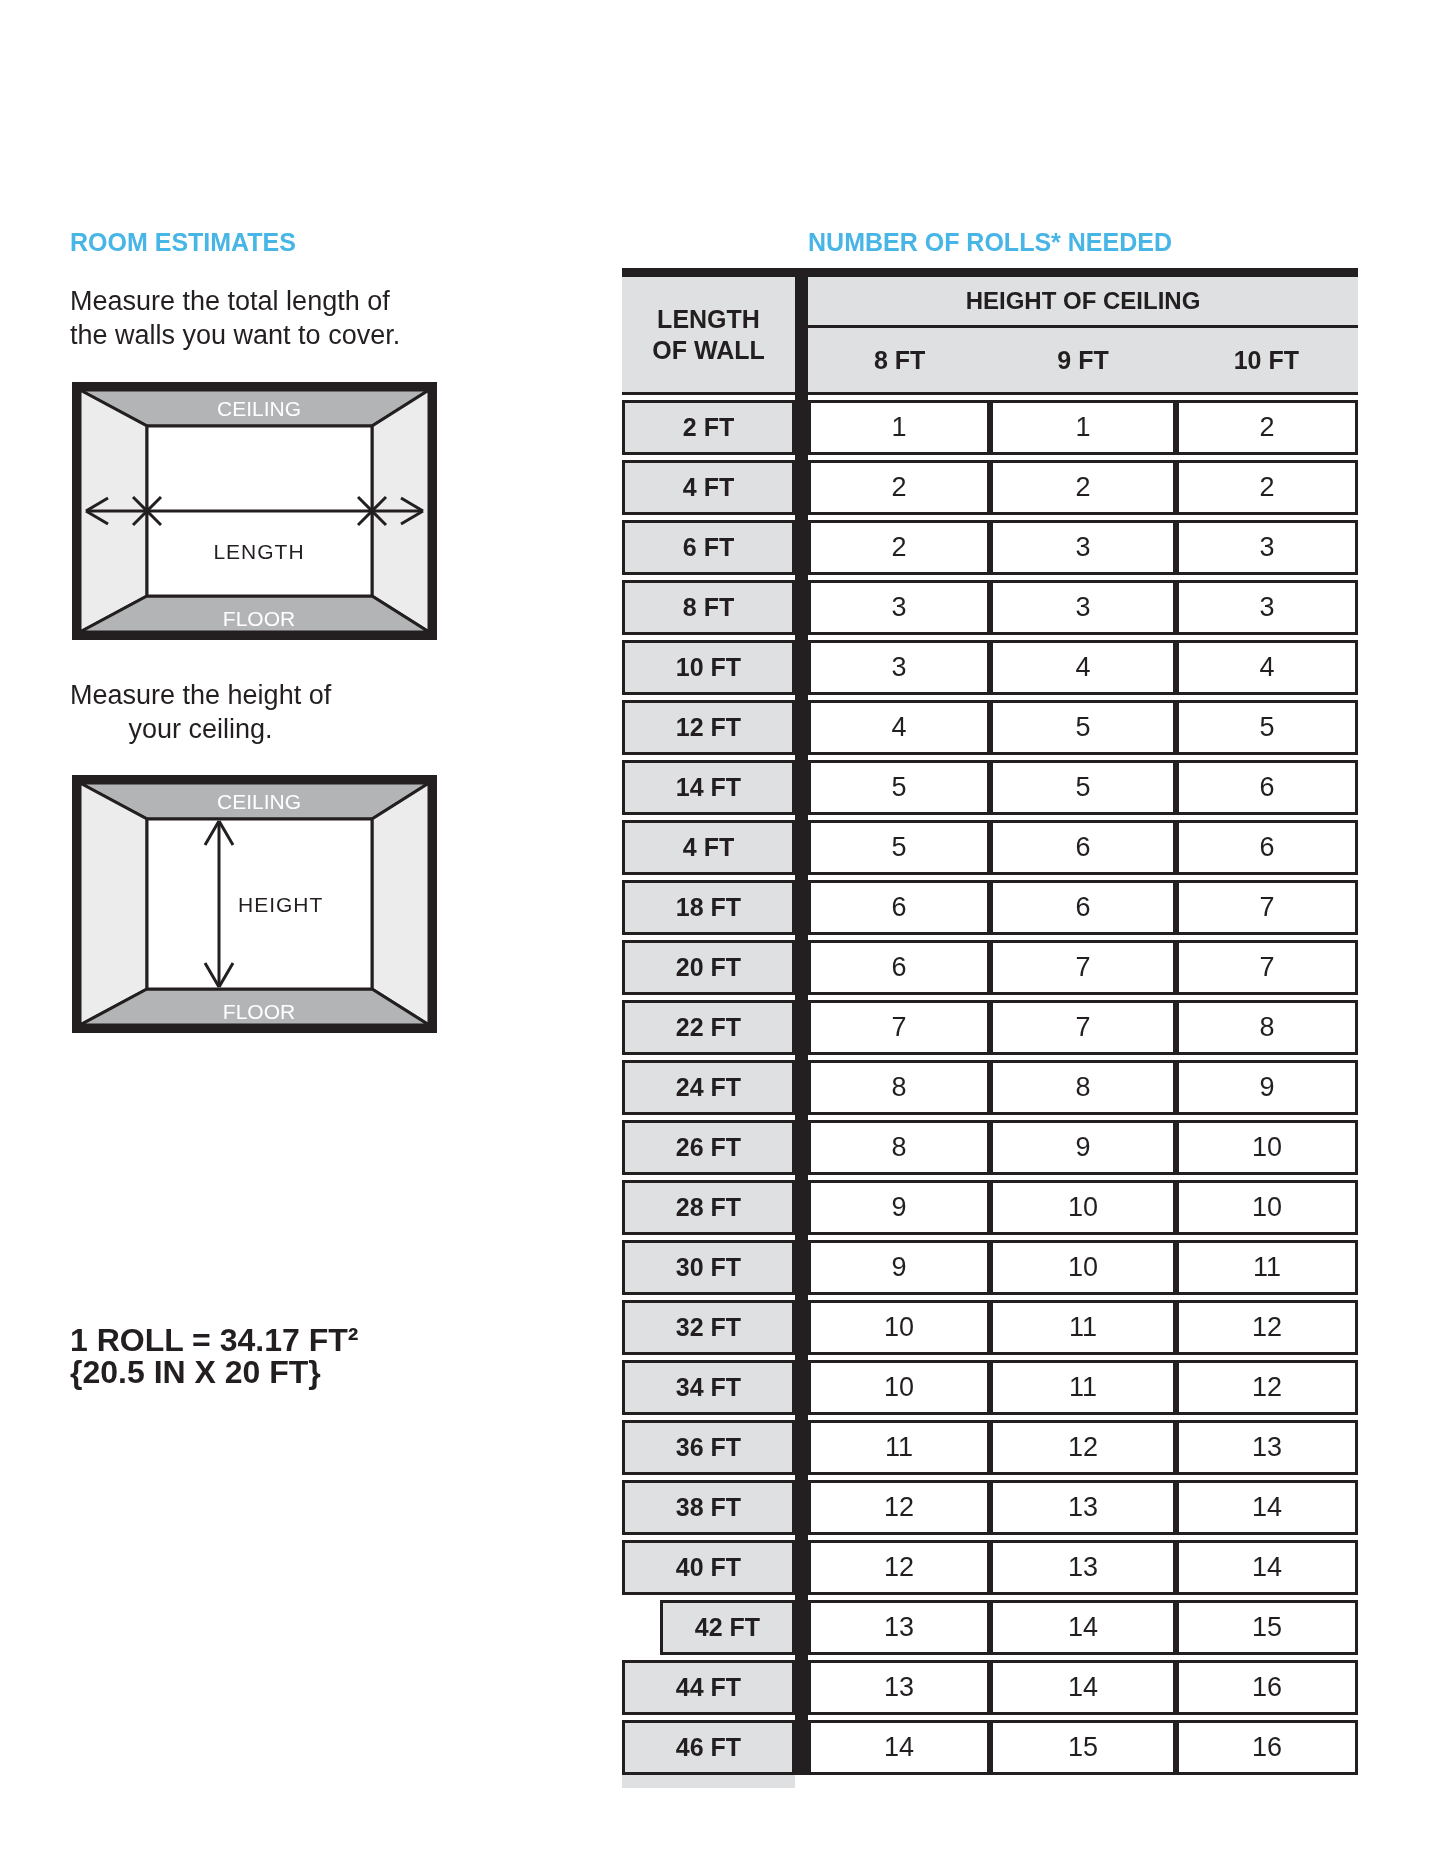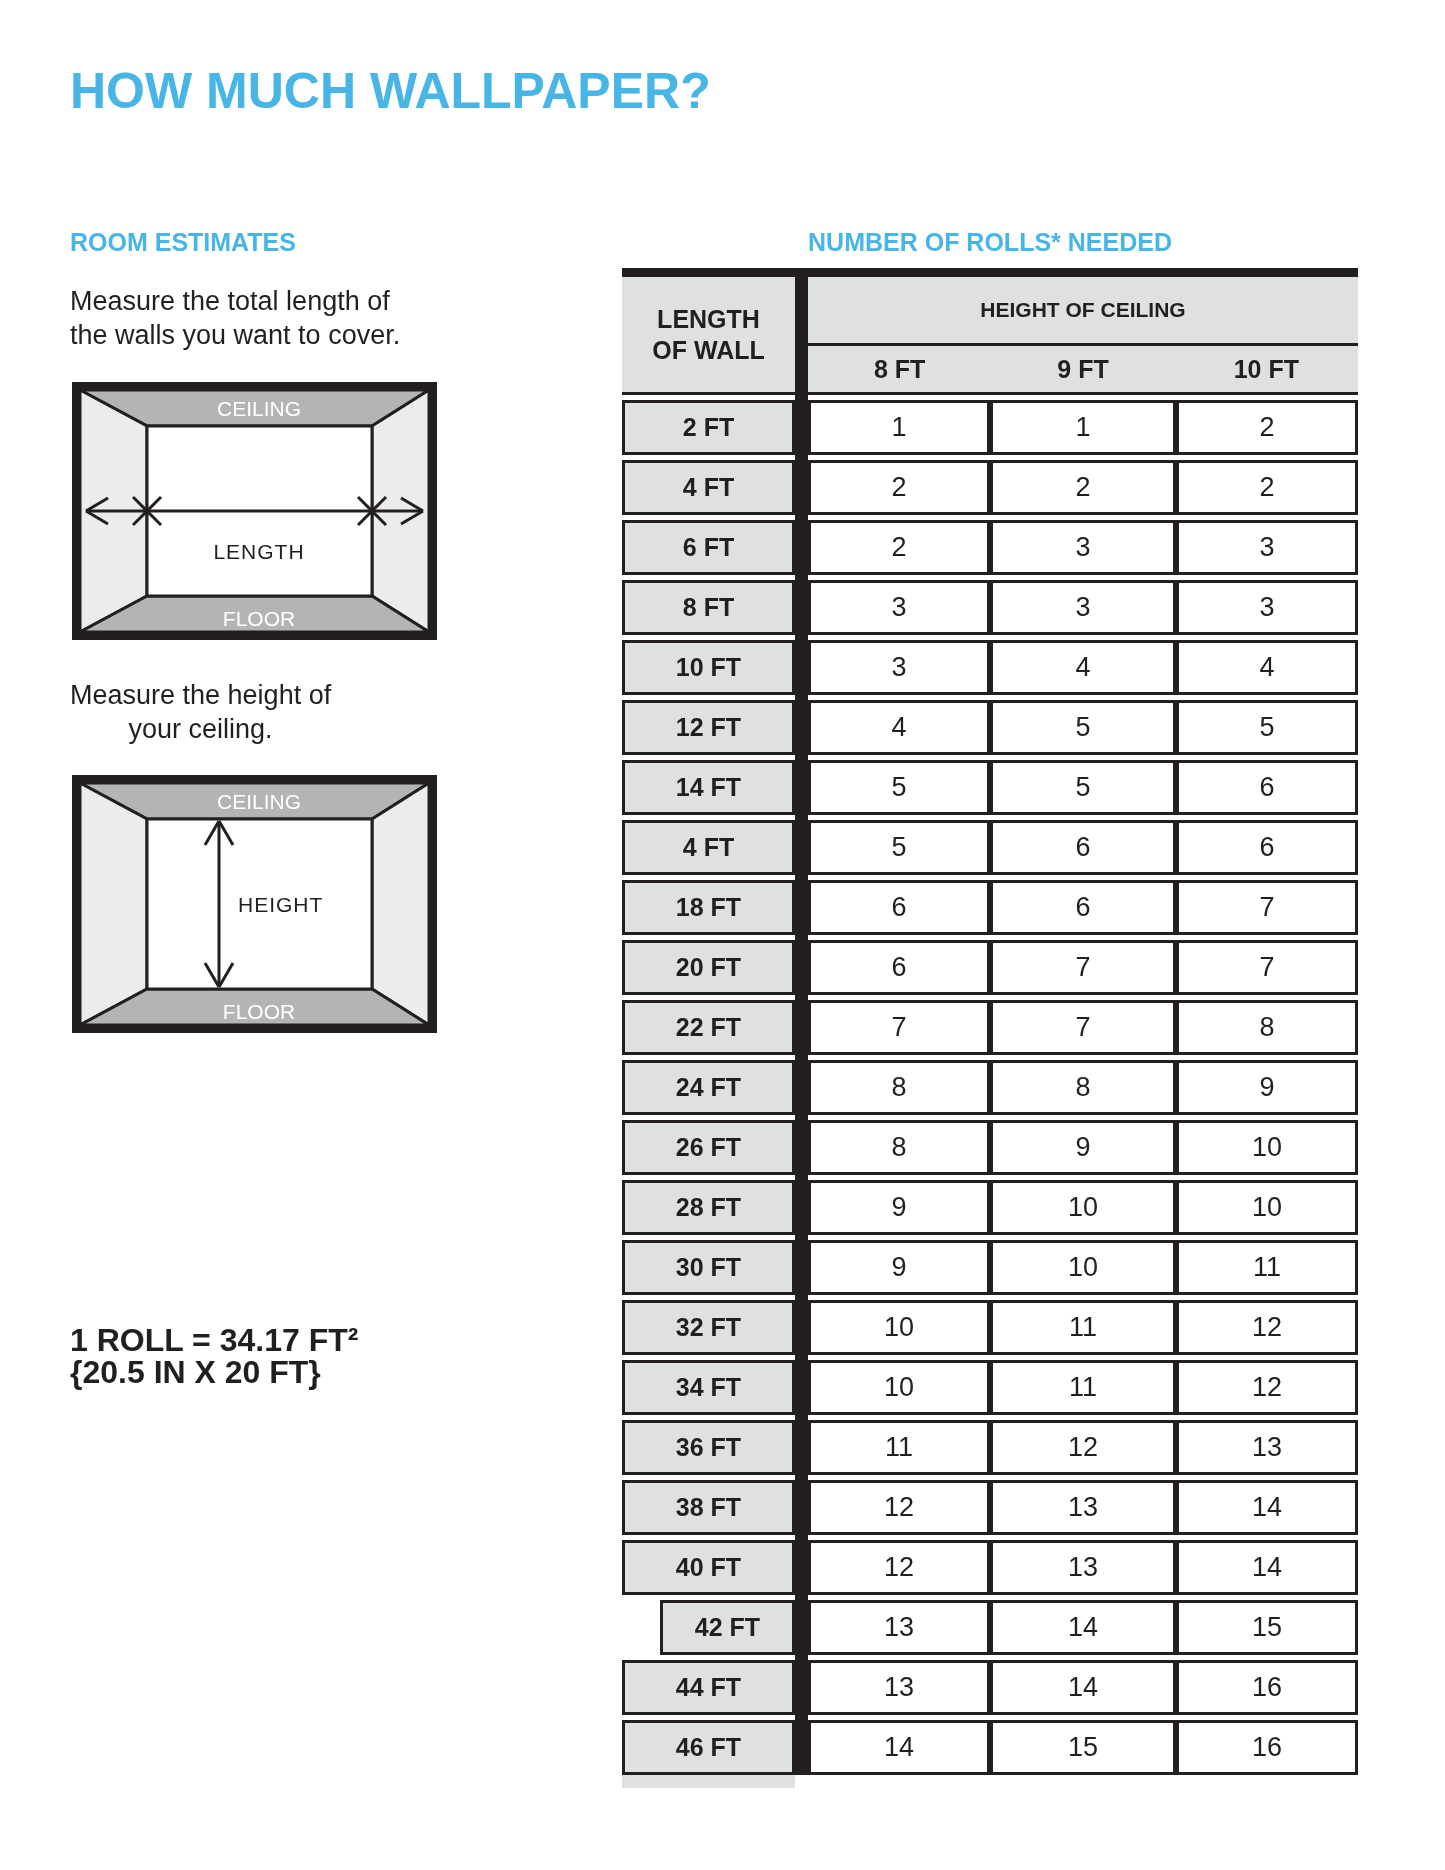--- a/index.html
+++ b/index.html
@@ -41,38 +41,37 @@
     grid-column: 1; grid-row: 1; background: #dfe0e1;
     border-bottom: 3px solid #231f20;
     display: flex; flex-direction: column; align-items: center; justify-content: center;
     font-size: 25px; font-weight: bold; line-height: 31px;
   }
   .hdr {
     grid-column: 3 / 6; grid-row: 1; background: #dfe0e1;
     border-bottom: 3px solid #231f20;
     display: flex; flex-direction: column;
   }
-  .hdr-title { height: 66px; display: flex; align-items: center; justify-content: center; font-size: 21px; font-weight: bold; }
+  .hdr-title { height: 48px; display: flex; align-items: center; justify-content: center; font-size: 24px; font-weight: bold; }
   .hdr-line { height: 3px; background: #231f20; }
   .hdr-cols { flex: 1; display: flex; }
   .hdr-col { flex: 1; display: flex; align-items: center; justify-content: center; font-size: 25px; font-weight: bold; }
   .cell {
     display: flex; align-items: center; justify-content: center;
     border: 3px solid #231f20; background: #ffffff; font-size: 27px;
   }
   .label-cell { background: #dfe0e1; font-weight: bold; font-size: 25px; }
   .c1 { grid-column: 1; } .c3 { grid-column: 3; } .c4 { grid-column: 4; } .c5 { grid-column: 5; }
   .strip { width: 173px; height: 13px; background: #dfe0e1; }
 </style>
 </head>
 <body>
 
 <div class="page">
 
-  <div class="page-title">HOW MUCH WALLPAPER?</div>
 
   <div class="col-heading left-heading">ROOM ESTIMATES</div>
   <div class="col-heading table-heading">NUMBER OF ROLLS* NEEDED</div>
 
   <div class="body-text para1">
     <span>Measure the total length of</span><br>
     <span>the walls you want to cover.</span>
   </div>
 
   <svg class="diagram diagram-1" viewBox="0 0 365 258">

